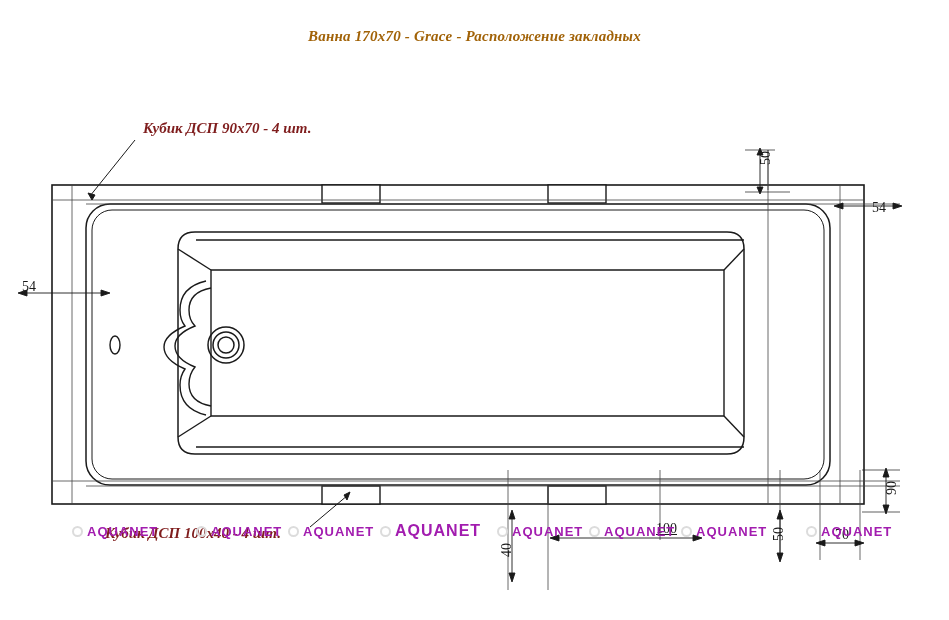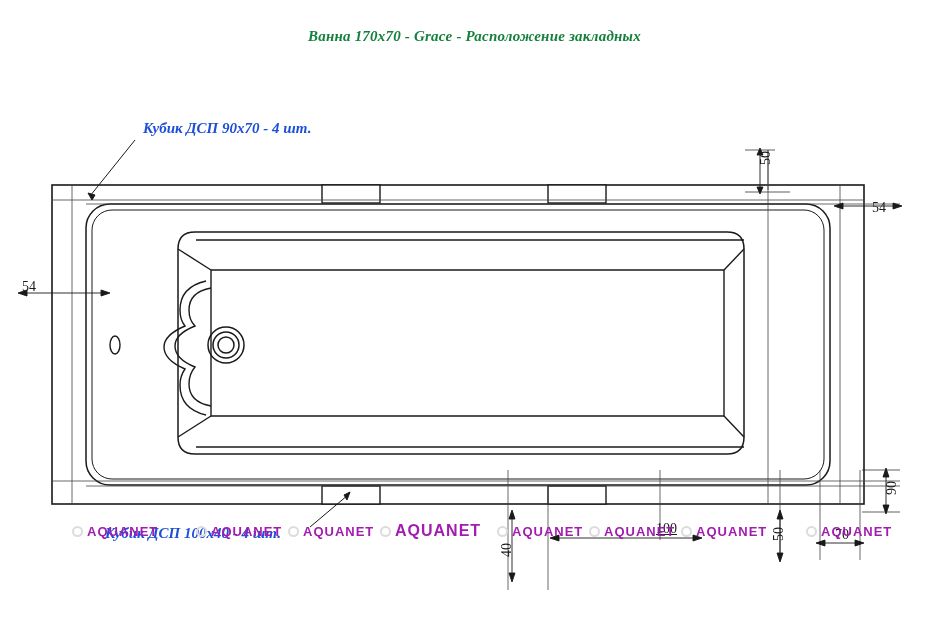--- a/index.html
+++ b/index.html
@@ -20,30 +20,30 @@
   .title {
     position: absolute;
     left: 0;
     top: 28px;
     width: 949px;
     text-align: center;
     font-family: "Liberation Serif", serif;
     font-style: italic;
     font-weight: bold;
     font-size: 15px;
-    color: #15803d;
+    color: #a16207;
     letter-spacing: 0.2px;
   }
   .anno {
     position: absolute;
     font-family: "Liberation Serif", serif;
     font-style: italic;
     font-weight: bold;
     font-size: 15px;
-    color: #1d4ed8;
+    color: #7f1d1d;
     white-space: nowrap;
   }
   .dim {
     position: absolute;
     font-family: "Liberation Serif", serif;
     font-size: 14px;
     color: #1a1a1a;
     white-space: nowrap;
   }
   .dim.vert {

